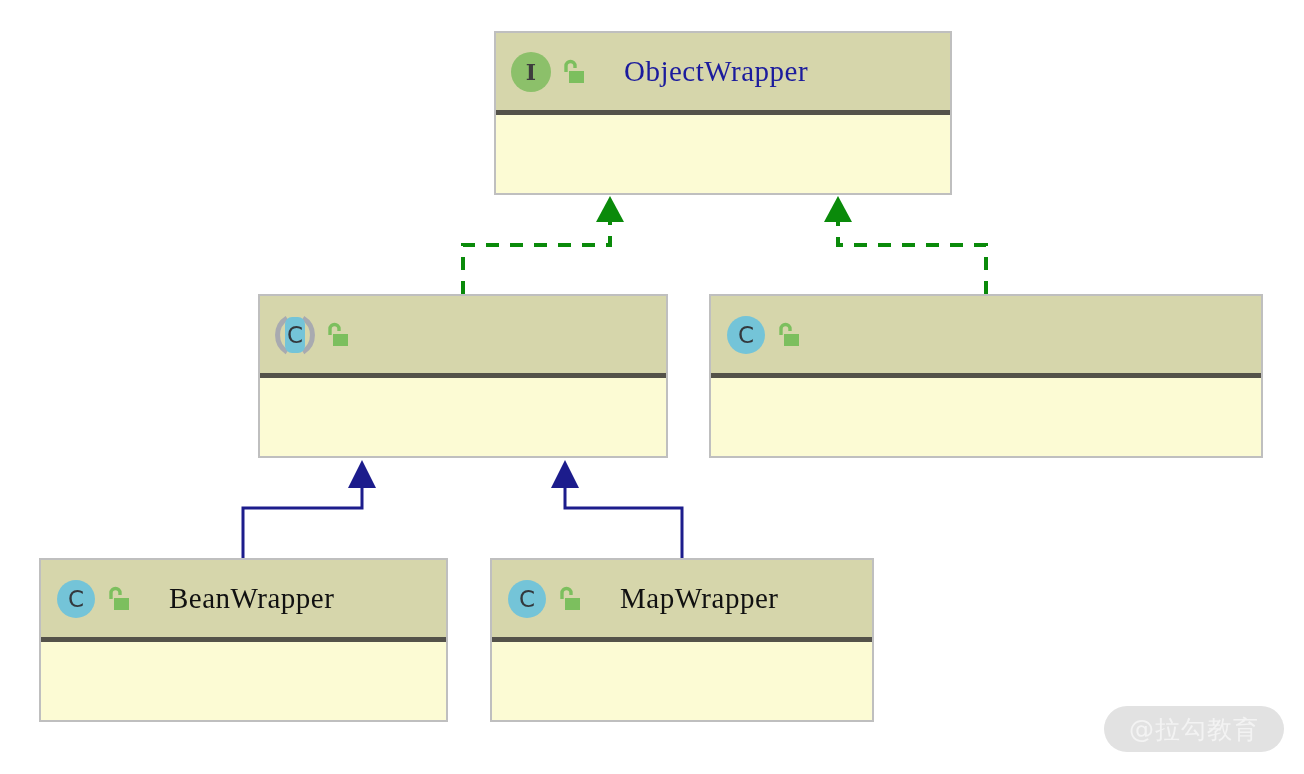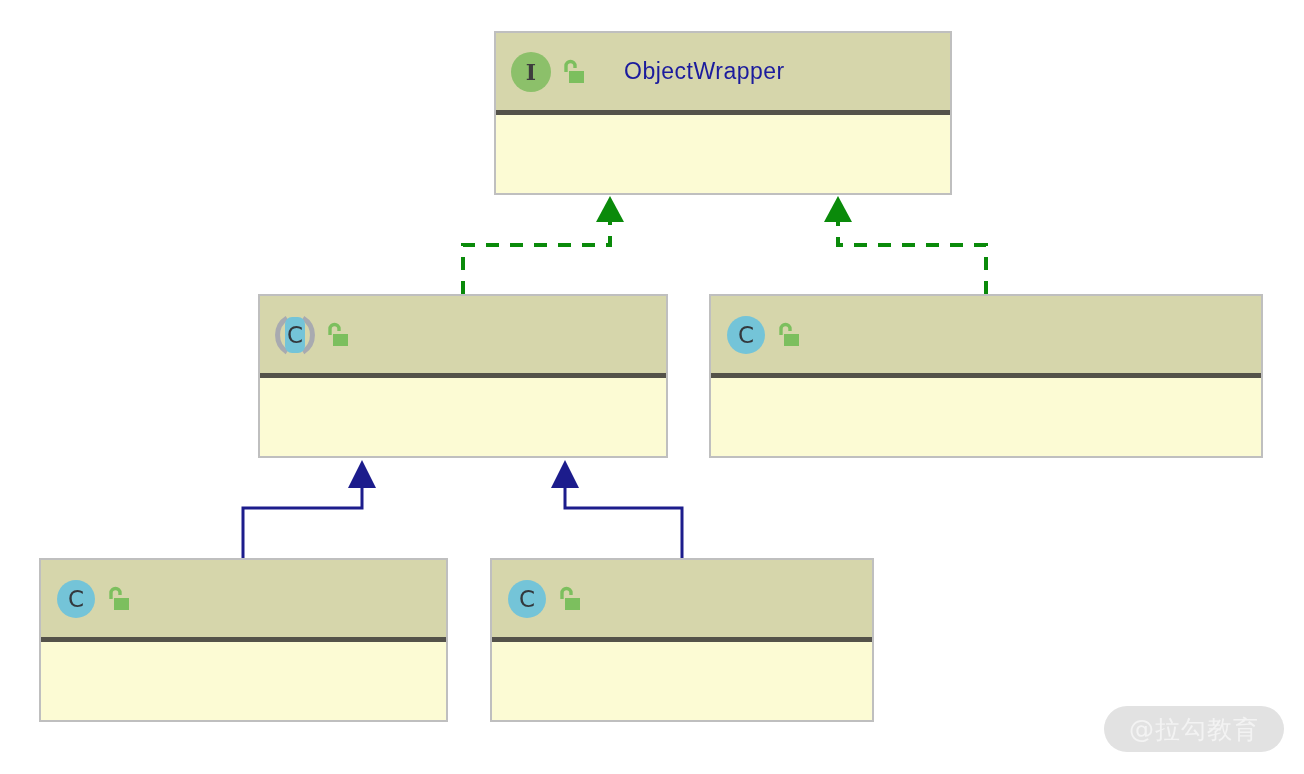--- a/index.html
+++ b/index.html
@@ -38,22 +38,22 @@
     align-items: center;
     padding-left: 12px;
     height: 82px;
   }
   .uml-body {
     box-sizing: border-box;
     background: #fcfbd4;
     height: 76px;
   }
   .uml-title {
-    font-family: Liberation Sans, sans-serif;
-    font-size: 23px;
+    font-family: Liberation Serif, serif;
+    font-size: 29px;
     letter-spacing: 0.5px;
     color: #111111;
     white-space: nowrap;
   }
   .uml-title.iface-title {
     color: #1b1b9d;
   }
 
   
   .stereo {
@@ -207,39 +207,41 @@
           <text x="23" y="31" text-anchor="middle" font-family="DejaVu Sans, sans-serif" font-size="23" fill="#33383d">C</text>
         </svg>
       </span>
       <span class="lock-icon">
         <svg width="30" height="30" viewBox="0 0 30 30">
           <path d="M 8 15 L 8 9 A 4.5 4.5 0 0 1 17 9 L 17 11" fill="none" stroke="#7cbf5e" stroke-width="3.4"></path>
           <rect x="11" y="14" width="15" height="12" fill="#7cbf5e"></rect>
         </svg>
       </span>
       <span class="title-gap wide"></span>
+      <span class="uml-title">BeanWrapper</span>
     </div>
     <div class="uml-body"></div>
   </div>
 
   <div class="uml-box" style="left:490px; top:558px; width:384px; height:164px;">
     <div class="uml-header">
       <span class="stereo">
         <svg width="46" height="46" viewBox="0 0 46 46">
           <circle cx="23" cy="23" r="19" fill="#74c4d8"></circle>
           <text x="23" y="31" text-anchor="middle" font-family="DejaVu Sans, sans-serif" font-size="23" fill="#33383d">C</text>
         </svg>
       </span>
       <span class="lock-icon">
         <svg width="30" height="30" viewBox="0 0 30 30">
           <path d="M 8 15 L 8 9 A 4.5 4.5 0 0 1 17 9 L 17 11" fill="none" stroke="#7cbf5e" stroke-width="3.4"></path>
           <rect x="11" y="14" width="15" height="12" fill="#7cbf5e"></rect>
         </svg>
       </span>
       <span class="title-gap wide"></span>
+      <span class="uml-title">MapWrapper</span>
     </div>
     <div class="uml-body"></div>
   </div>
 
   <div class="watermark">
     <span>@拉勾教育</span>
   </div>
 
 </div>
 

